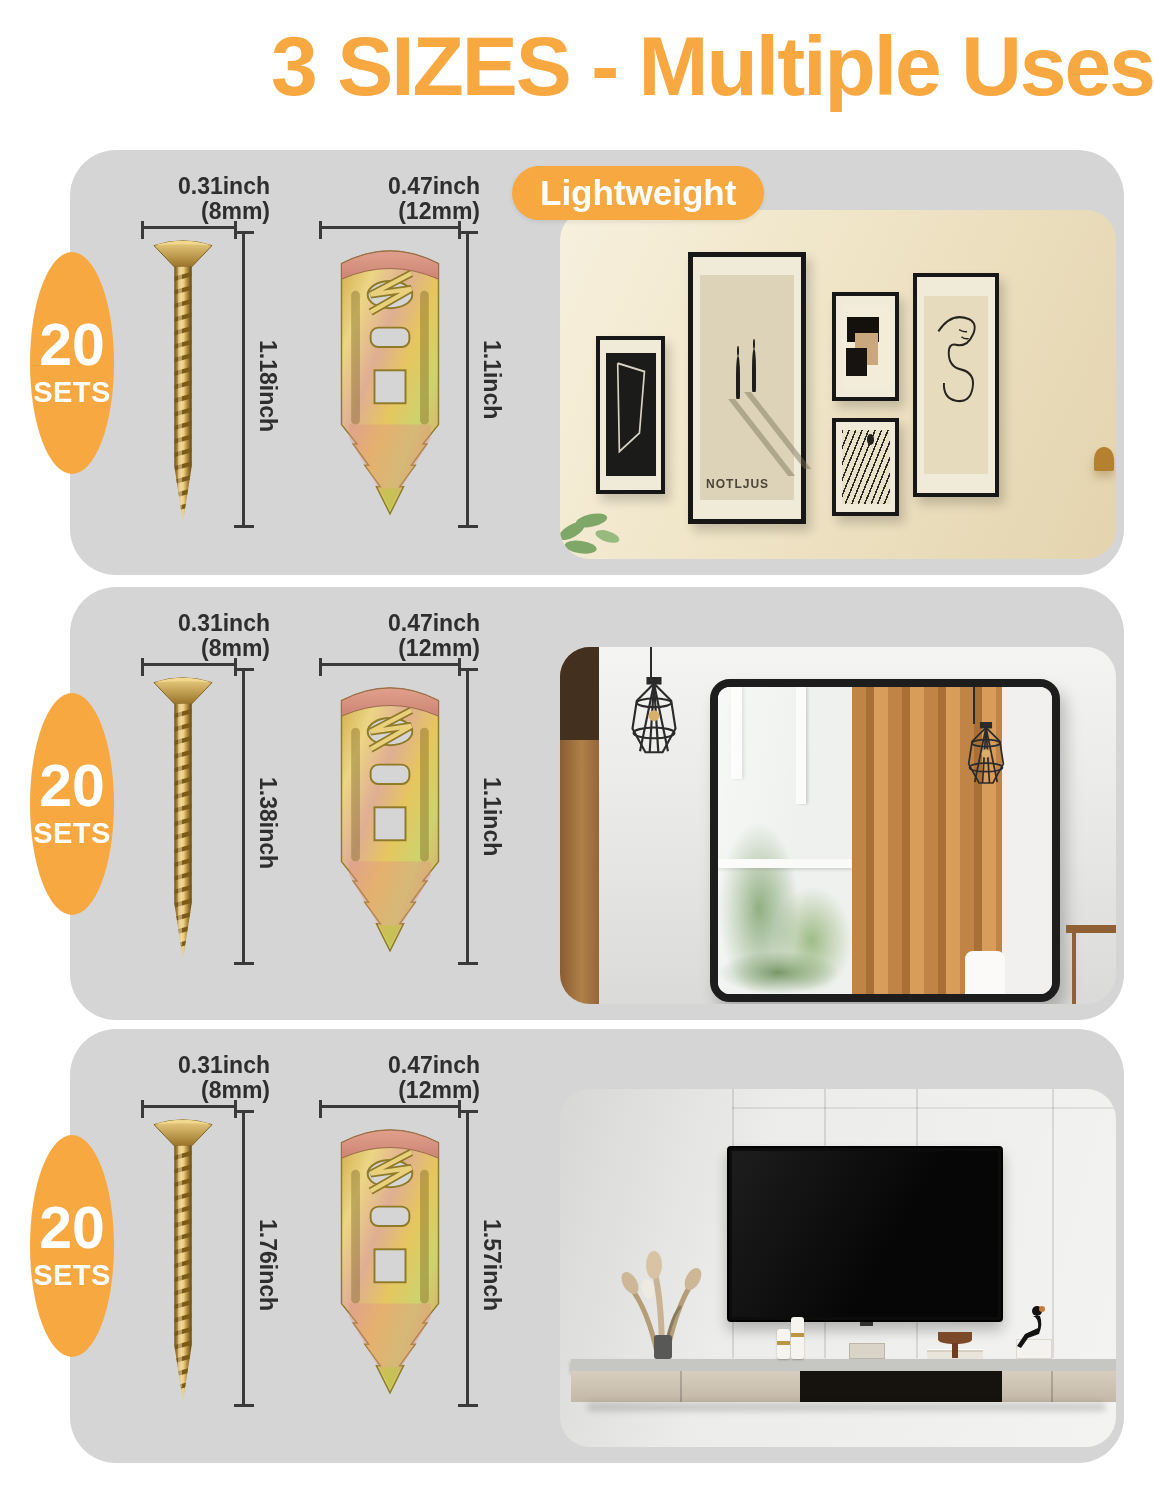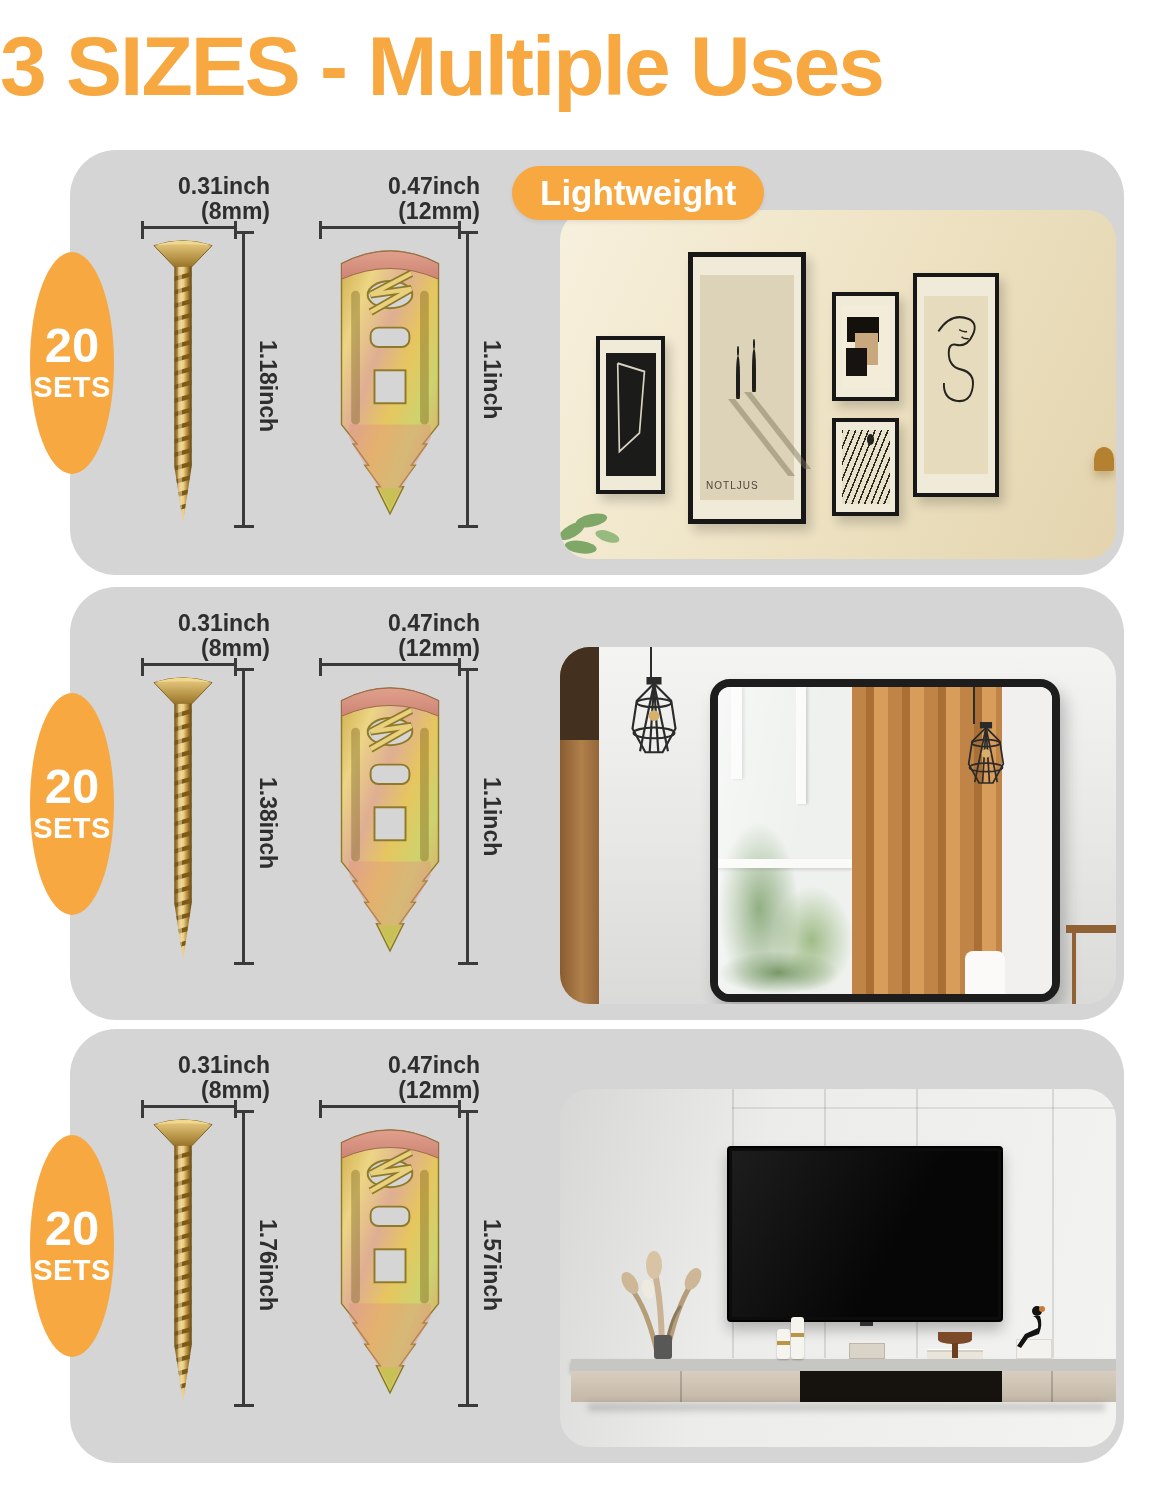--- a/index.html
+++ b/index.html
@@ -1,31 +1,31 @@
 <!DOCTYPE html>
 <html><head>
 <meta charset="utf-8">
 <style>
   :root{ --accent:#F8A841; --gray:#D5D5D6; --dim:#3a3a3a; --dimtext:#2e2e2e; }
   html,body{margin:0;padding:0;background:#fff;}
   .canvas{position:relative;width:1154px;height:1500px;background:#fff;overflow:hidden;
           font-family:"Liberation Sans",sans-serif;}
-  .title{position:absolute;top:18px;left:0;width:100%;text-align:left;
+  .title{position:absolute;top:18px;left:0;width:100%;text-align:right;
          font-size:84px;font-weight:800;letter-spacing:-2px;color:var(--accent);}
   .section{position:absolute;left:70px;width:1054px;background:var(--gray);border-radius:46px;}
   #s1{top:150px;height:425px}
   #s2{top:587px;height:433px}
   #s3{top:1029px;height:434px}
 
   
   .badge{position:absolute;left:-40px;top:50%;transform:translateY(-50%);
          width:84px;height:222px;background:var(--accent);border-radius:50%;
          display:flex;flex-direction:column;align-items:center;justify-content:center;
          color:#fff;font-weight:bold;z-index:4;}
-  .badge .n{font-size:49px;line-height:1;}
+  .badge .n{font-size:59px;line-height:1;}
   .badge .u{font-size:29px;line-height:1.2;letter-spacing:.5px;}
 
   
   .dimlabel{position:absolute;font-size:23px;font-weight:bold;color:var(--dimtext);
             text-align:right;line-height:1.1;z-index:3;}
   .lab-screw{left:30px;top:24px;width:170px;}
   .lab-hanger{left:230px;top:24px;width:180px;}
   .hdim{position:absolute;height:0;border-top:3px solid var(--dim);z-index:2;}
   .hdim::before,.hdim::after{content:'';position:absolute;width:3px;height:18px;background:var(--dim);top:-8px;}
   .hdim::before{left:-1px}.hdim::after{right:-1px}
@@ -59,21 +59,21 @@
   .f1 .art{background:#1b1b1a;}
   .f2{left:23%;top:12%;width:19.5%;height:75%;border-width:5px;}
   .f2 .art{inset:7%;background:#ddd3b8;}
   .fig{position:absolute;width:4.5%;height:19%;background:#1d1d1b;border-radius:45% 45% 12% 12%;}
   .fig::before{content:'';position:absolute;top:-24%;left:28%;width:46%;height:24%;background:#1d1d1b;border-radius:50%;}
   .fg1{left:38%;top:36%;}
   .fg2{left:55%;top:33%;}
   .fshadow{position:absolute;width:7%;height:34%;background:rgba(120,112,85,.45);transform:skewX(38deg) ;transform-origin:top;}
   .fs1{left:30%;top:55%;}
   .fs2{left:47%;top:52%;}
-  .poster-text{position:absolute;left:6%;bottom:4%;font-size:10px;font-weight:normal;
+  .poster-text{position:absolute;left:6%;bottom:4%;font-size:12px;font-weight:bold;
                letter-spacing:1px;color:#4c463a;}
   .f3{left:49%;top:23.5%;width:10.5%;height:29%;}
   .f3 .art{background:#f2ecd9;}
   .b1{position:absolute;left:12%;top:14%;width:66%;height:30%;background:#14110d;}
   .b2{position:absolute;left:28%;top:34%;width:48%;height:38%;background:#c8a87c;}
   .b3{position:absolute;left:8%;top:52%;width:44%;height:34%;background:#171310;}
   .f4{left:49%;top:59.5%;width:10.5%;height:26%;}
   .f4 .art{background:repeating-linear-gradient(112deg,#2b2a26 0 1.5px,#e9e1c8 1.5px 6px);}
   .f4 .head{position:absolute;left:52%;top:6%;width:16%;height:14%;background:#24211c;border-radius:50%;}
   .f5{left:63.5%;top:18%;width:14%;height:62%;}

